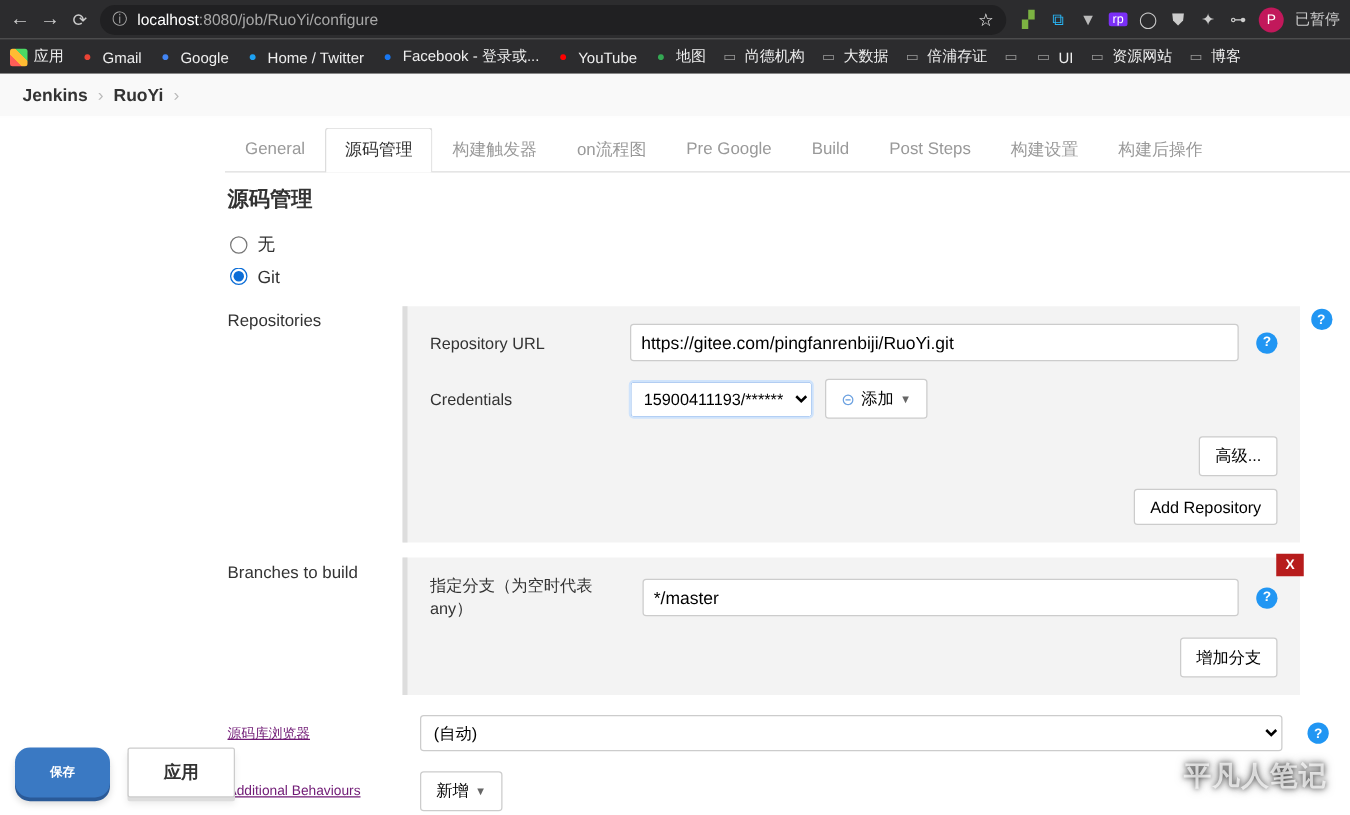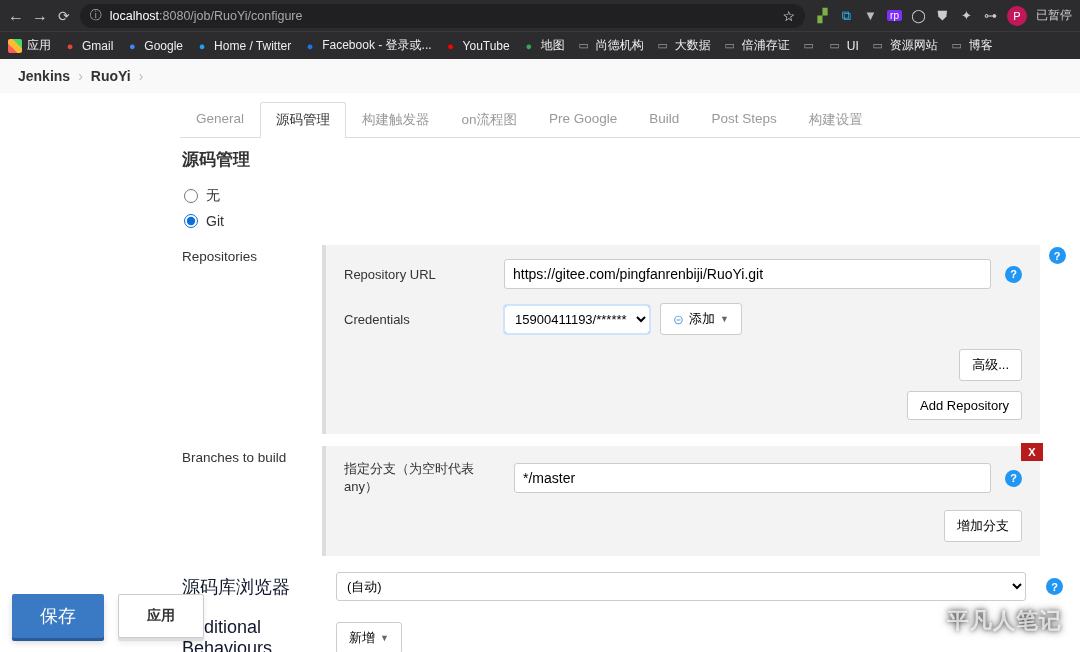--- a/index.html
+++ b/index.html
@@ -61,26 +61,26 @@
     .btn { border:1px solid #ccc; background:#fff; border-radius:3px; padding:6px 12px; font-size:13px; cursor: default; display:inline-flex; align-items:center; gap:5px; }
     .btn .caret { font-size:9px; color:#666; }
     .btn.key::before{ content:"⊝"; color:#6aa0e0; font-size:13px; }
     .right-actions { display:flex; justify-content:flex-end; gap:8px; }
     .help-inline{ margin-left:4px;}
     .close-x { position:absolute; top:-3px; right:-3px; width:22px; height:18px; background:#b71c1c; color:#fff; font-size:11px; font-weight:700; display:flex;align-items:center;justify-content:center; cursor:default;}
     .inner-panel { position:relative;}
     .select-wide { width:100%; border:1px solid #ccc; padding:5px 6px; font-size:13px; background:#fff; border-radius:3px; outline:none;}
 
     .simple-row { display:flex; align-items:center; gap:14px; margin-top:16px; }
-    .simple-row .lbl { width:140px; color:#0f172a; font-size:18px; }
+    .simple-row .lbl { width:140px; color:#701a75; font-size:11px;text-decoration:underline; }
     .simple-row .help-wrap{ width:22px; }
     .simple-row .select-wide-wrap{ flex:1; margin-right:6px; }
 
     .footer-buttons { position:absolute; bottom:14px; left:12px; display:flex; gap:14px; z-index:5;}
-    .save-btn { background:#3a79c3; color:#fff; border:none; border-radius:2px; padding:10px 28px; font-size:18px; font-weight:400; cursor:default; box-shadow: 0 3px 0 #2a5a98, 0 5px 6px rgba(0,0,0,.15);}
+    .save-btn { background:#3a79c3; color:#fff; border:none; border-radius:12px; padding:10px 28px; font-size:10px; font-weight:700; cursor:default; box-shadow: 0 3px 0 #2a5a98, 0 5px 6px rgba(0,0,0,.15);}
     .apply-btn { background:#fff; color:#333; border:1px solid #ccc; border-radius:2px; padding:10px 28px; font-size:14px; font-weight:700; cursor:default; box-shadow: 0 3px 0 #ddd, 0 5px 6px rgba(0,0,0,.08);}
 
     .watermark { position:absolute; right:18px; bottom:16px; display:flex; align-items:center; gap:8px; color:rgba(255,255,255,.7); font-size:22px; font-weight:600; text-shadow: 0 0 4px rgba(0,0,0,.55), 0 0 8px rgba(0,0,0,.6); letter-spacing:1px; pointer-events:none;}
     .wm-icon{ width:30px; height:30px; border-radius:50%; background:rgba(255,255,255,.2); display:flex; align-items:center; justify-content:center; position:relative;}
     .wm-icon::before,.wm-icon::after{content:"";position:absolute;border:2px solid rgba(255,255,255,.85);border-radius:50% 50% 0 50%;width:11px;height:11px;transform:rotate(-45deg);}
     .wm-icon::after{left:13px;transform:rotate(135deg) scaleX(-1);}
   </style>
 </head>
 <body>
 
@@ -178,20 +178,21 @@
 
   <div class="tabs" id="tabs">
       <div class="tab">General</div>
       <div class="tab active">源码管理</div>
       <div class="tab">构建触发器</div>
       <div class="tab">on流程图</div>
       <div class="tab">Pre Google</div>
       <div class="tab">Build</div>
       <div class="tab">Post Steps</div>
       <div class="tab">构建设置</div>
+      <div class="tab">构建后操作</div>
     </div>
 
   <div class="section-title">源码管理</div>
   <div class="section-body">
     <label class="radio-row">
       <input type="radio" name="scm" style="">
         <span>无</span>
     </label>
     <label class="radio-row">
       <input type="radio" name="scm" checked="" style="">

